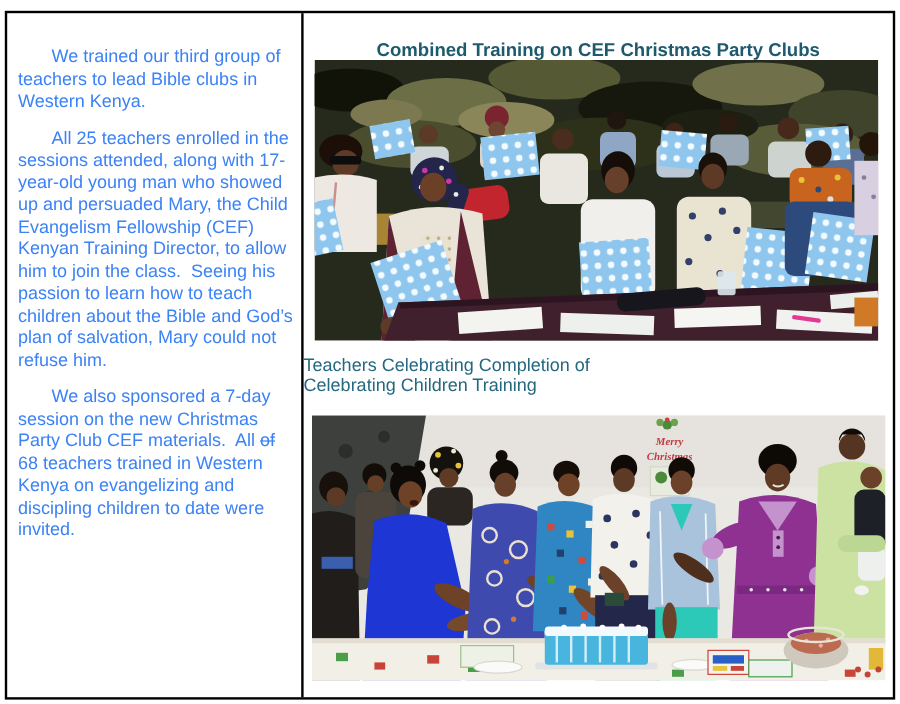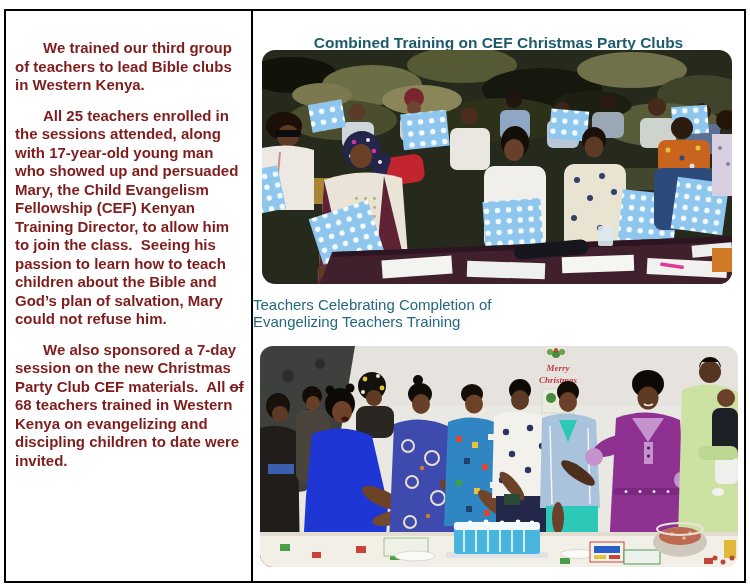--- a/index.html
+++ b/index.html
@@ -2,29 +2,29 @@
 <html><head>
 <meta charset="utf-8">
 <style>
   html,body{margin:0;padding:0;background:#ffffff;}
   body{width:750px;height:587px;position:relative;overflow:hidden;
        font-family:"Liberation Sans",sans-serif;}
   .frame{position:absolute;left:4px;top:9px;width:738px;height:570px;
          border:2px solid #000;display:flex;background:#fff;}
   
   .left-col{width:247px;border-right:2px solid #000;box-sizing:border-box;
-            padding:28px 4px 0 9px;color:#7f1d1d;font-weight:bold;}
+            padding:28px 4px 0 9px;color:#3b82f6;}
   .left-col p{margin:0 0 12px 0;font-size:15px;line-height:18.5px;
               text-indent:28px;white-space:pre-wrap;}
   .strike{text-decoration:line-through;}
   
   .right-col{position:relative;flex:1;}
   .rc-title{position:absolute;top:23px;left:0;right:0;text-align:center;
             font-weight:bold;font-size:15.5px;color:#1E5A6E;}
-  .photo{position:absolute;overflow:hidden;border-radius:13px;}
+  .photo{position:absolute;overflow:hidden;}
   .photo svg{display:block;width:100%;height:100%;}
   .photo-top{left:9px;top:39px;width:470px;height:234px;}
   .caption{position:absolute;top:285px;left:0;right:0;
            font-size:15px;line-height:17px;color:#256880;}
   .photo-bottom{left:7px;top:335px;width:478px;height:221px;}
 </style>
 </head>
 <body>
 
 <div class="frame">
@@ -177,21 +177,21 @@
           <rect x="252" y="192" width="74" height="15" rx="7" fill="#16161c" transform="rotate(-5 289 199)"></rect>
           <rect x="336" y="176" width="15" height="20" rx="2" fill="#dbe7ee" opacity="0.9"></rect>
           <rect x="398" y="214" width="24" height="3.5" rx="1.5" fill="#e23a94" transform="rotate(8 410 216)"></rect>
           <rect x="450" y="198" width="20" height="24" fill="#d07a28"></rect>
         </g>
       </svg>
     </div>
 
     <div class="caption">
       <div>Teachers Celebrating Completion of</div>
-      <div>Evangelizing Teachers Training</div>
+      <div>Celebrating Children Training</div>
     </div>
 
     <div class="photo photo-bottom" role="img" aria-label="Teachers standing around a festive table cutting a blue celebration cake beside a punch bowl; a Merry Christmas sign hangs on the wall">
       <svg viewBox="0 0 478 221" preserveAspectRatio="none" aria-hidden="true">
 
         <g>
           <rect width="478" height="221" fill="#eae8e3"></rect>
           <rect width="478" height="60" fill="#e2dfda" opacity="0.6"></rect>
           <path d="M0,0 L95,0 L75,120 L45,145 L0,152 Z" fill="#3d403c"></path>
           <circle cx="28" cy="30" r="6" fill="#2c2e2b"></circle>

